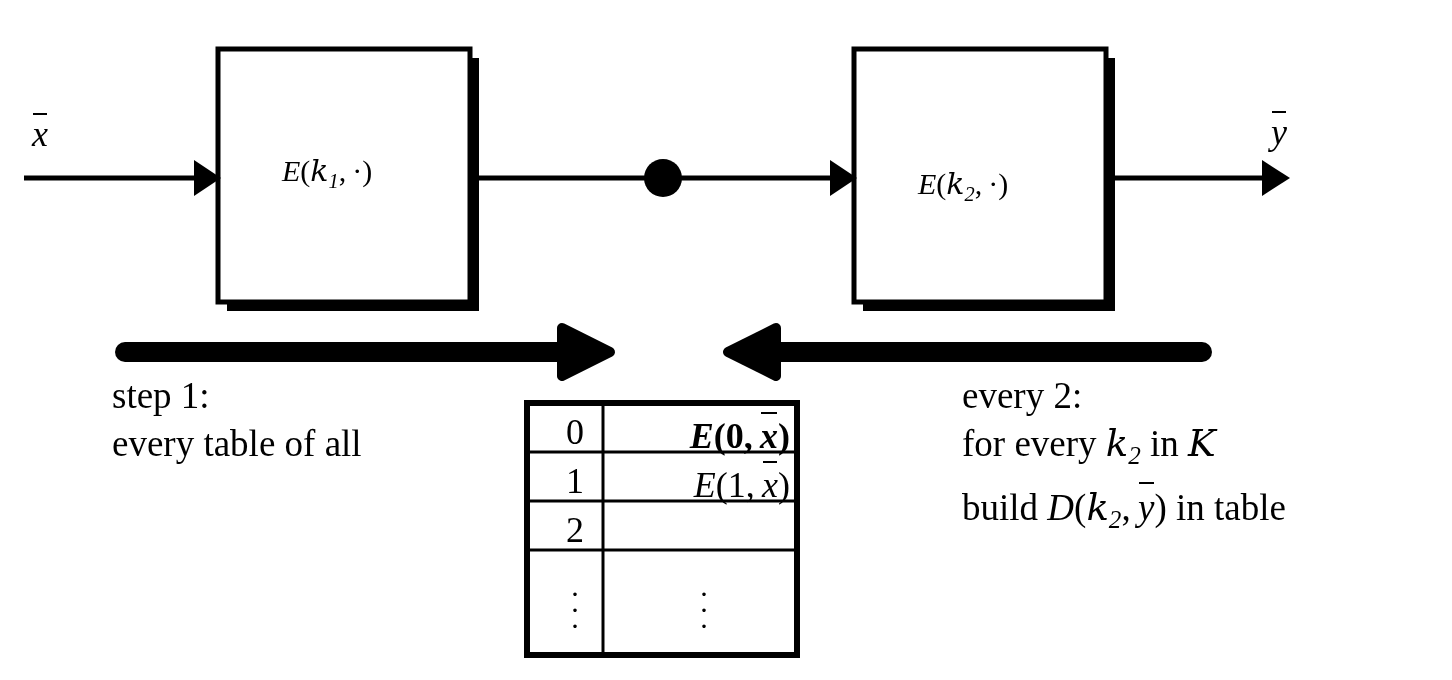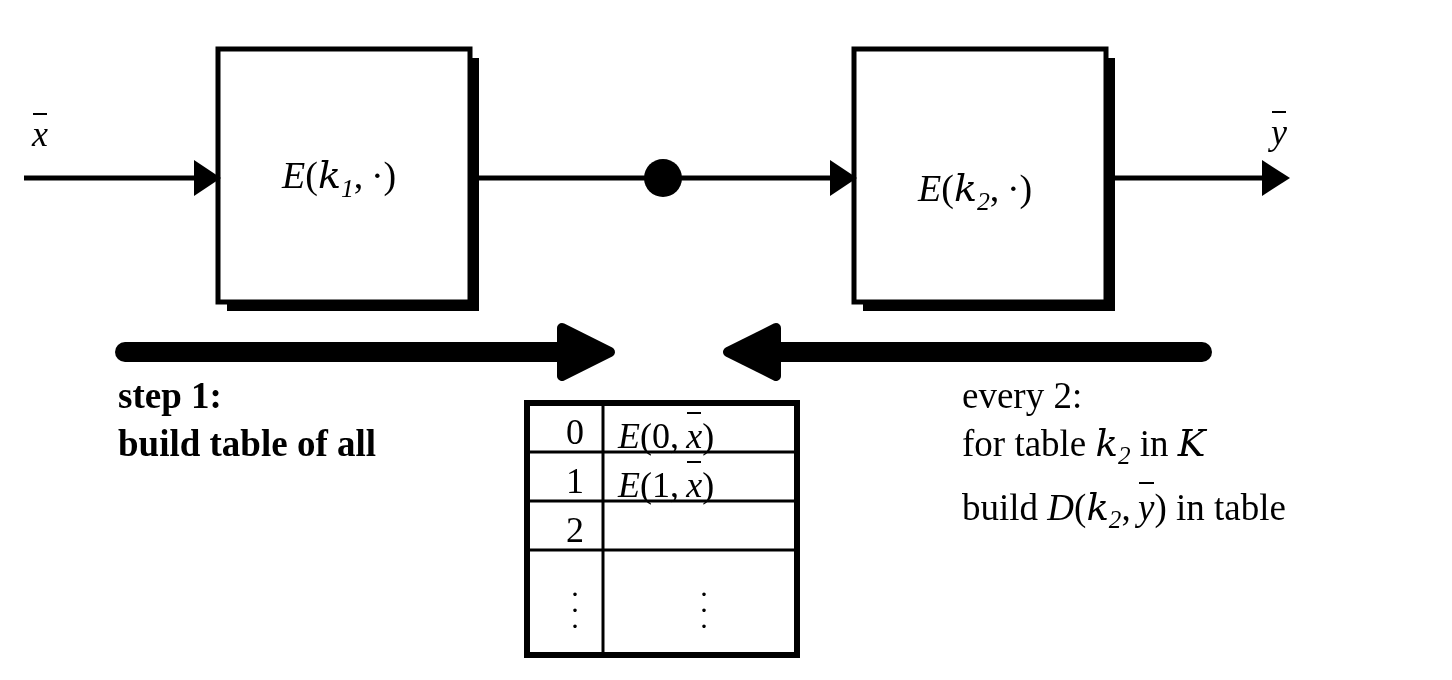--- a/index.html
+++ b/index.html
@@ -52,21 +52,21 @@
     top: 0.04em;
     height: 0.055em;
     background: #000;
   }
   .ov > .ltr {
     display: inline-block;
     padding-top: 0.10em;
   }
   
   .box-label {
-    font-size: 38px;
+    font-size: 30px;
   }
   
   .io-label {
     font-size: 36px;
   }
   
   .step-block {
     position: absolute;
     font-size: 37px;
     line-height: 48px;
@@ -145,51 +145,51 @@
   </div>
 
   <div class="txt box-label" style="left:282px; top:156px;">
     <span class="mathvar">E</span><span class="upr">(</span><span class="kappa">k</span><span class="sub">1</span><span class="upr">, </span><span class="upr">·</span><span class="upr">)</span>
   </div>
 
   <div class="txt box-label" style="left:918px; top:169px;">
     <span class="mathvar">E</span><span class="upr">(</span><span class="kappa">k</span><span class="sub">2</span><span class="upr">, </span><span class="upr">·</span><span class="upr">)</span>
   </div>
 
-  <div class="step-block" style="left:118px; top:372px;font-weight:bold;">
+  <div class="step-block" style="left:112px; top:372px;">
     <div class="step-line">step 1:</div>
-    <div class="step-line">build table of all</div>
+    <div class="step-line">every table of all</div>
   </div>
 
   <div class="step-block" style="left:962px; top:372px;">
     <div class="step-line">every 2:</div>
     <div class="step-line">
-      <span>for table</span>
+      <span>for every</span>
       <span class="kappa">k</span><span class="sub">2</span>
       <span>in</span>
       <span class="scriptK">K</span>
     </div>
     <div class="step-line">
       <span>build</span>
       <span class="mathvar">D</span><span class="upr">(</span><span class="kappa">k</span><span class="sub">2</span><span class="upr">, </span><span class="ov mathvar"><span class="bar"></span><span class="ltr">y</span></span><span class="upr">)</span>
       <span>in table</span>
     </div>
   </div>
 
   <div class="cell-text" style="left:550px; top:411px; width:50px; text-align:center;">
     <span>0</span>
   </div>
-  <div class="cell-text" style="left:618px; top:411px; width:172px; text-align:left;">
+  <div class="cell-text" style="left:618px; top:411px; width:172px; text-align:right;font-weight:bold;">
     <span class="mathvar">E</span><span class="upr">(0, </span><span class="ov mathvar"><span class="bar"></span><span class="ltr">x</span></span><span class="upr">)</span>
   </div>
 
   <div class="cell-text" style="left:550px; top:460px; width:50px; text-align:center;">
     <span>1</span>
   </div>
-  <div class="cell-text" style="left:618px; top:460px; width:172px; text-align:left;font-family:Liberation Serif, serif;">
+  <div class="cell-text" style="left:618px; top:460px; width:172px; text-align:right;font-family:Liberation Serif, serif;">
     <span class="mathvar">E</span><span class="upr">(1, </span><span class="ov mathvar"><span class="bar"></span><span class="ltr">x</span></span><span class="upr">)</span>
   </div>
 
   <div class="cell-text" style="left:550px; top:509px; width:50px; text-align:center;">
     <span>2</span>
   </div>
 
   <div class="vdots" style="left:550px; top:578px; width:50px;">
     <span>.</span>
     <span>.</span>

